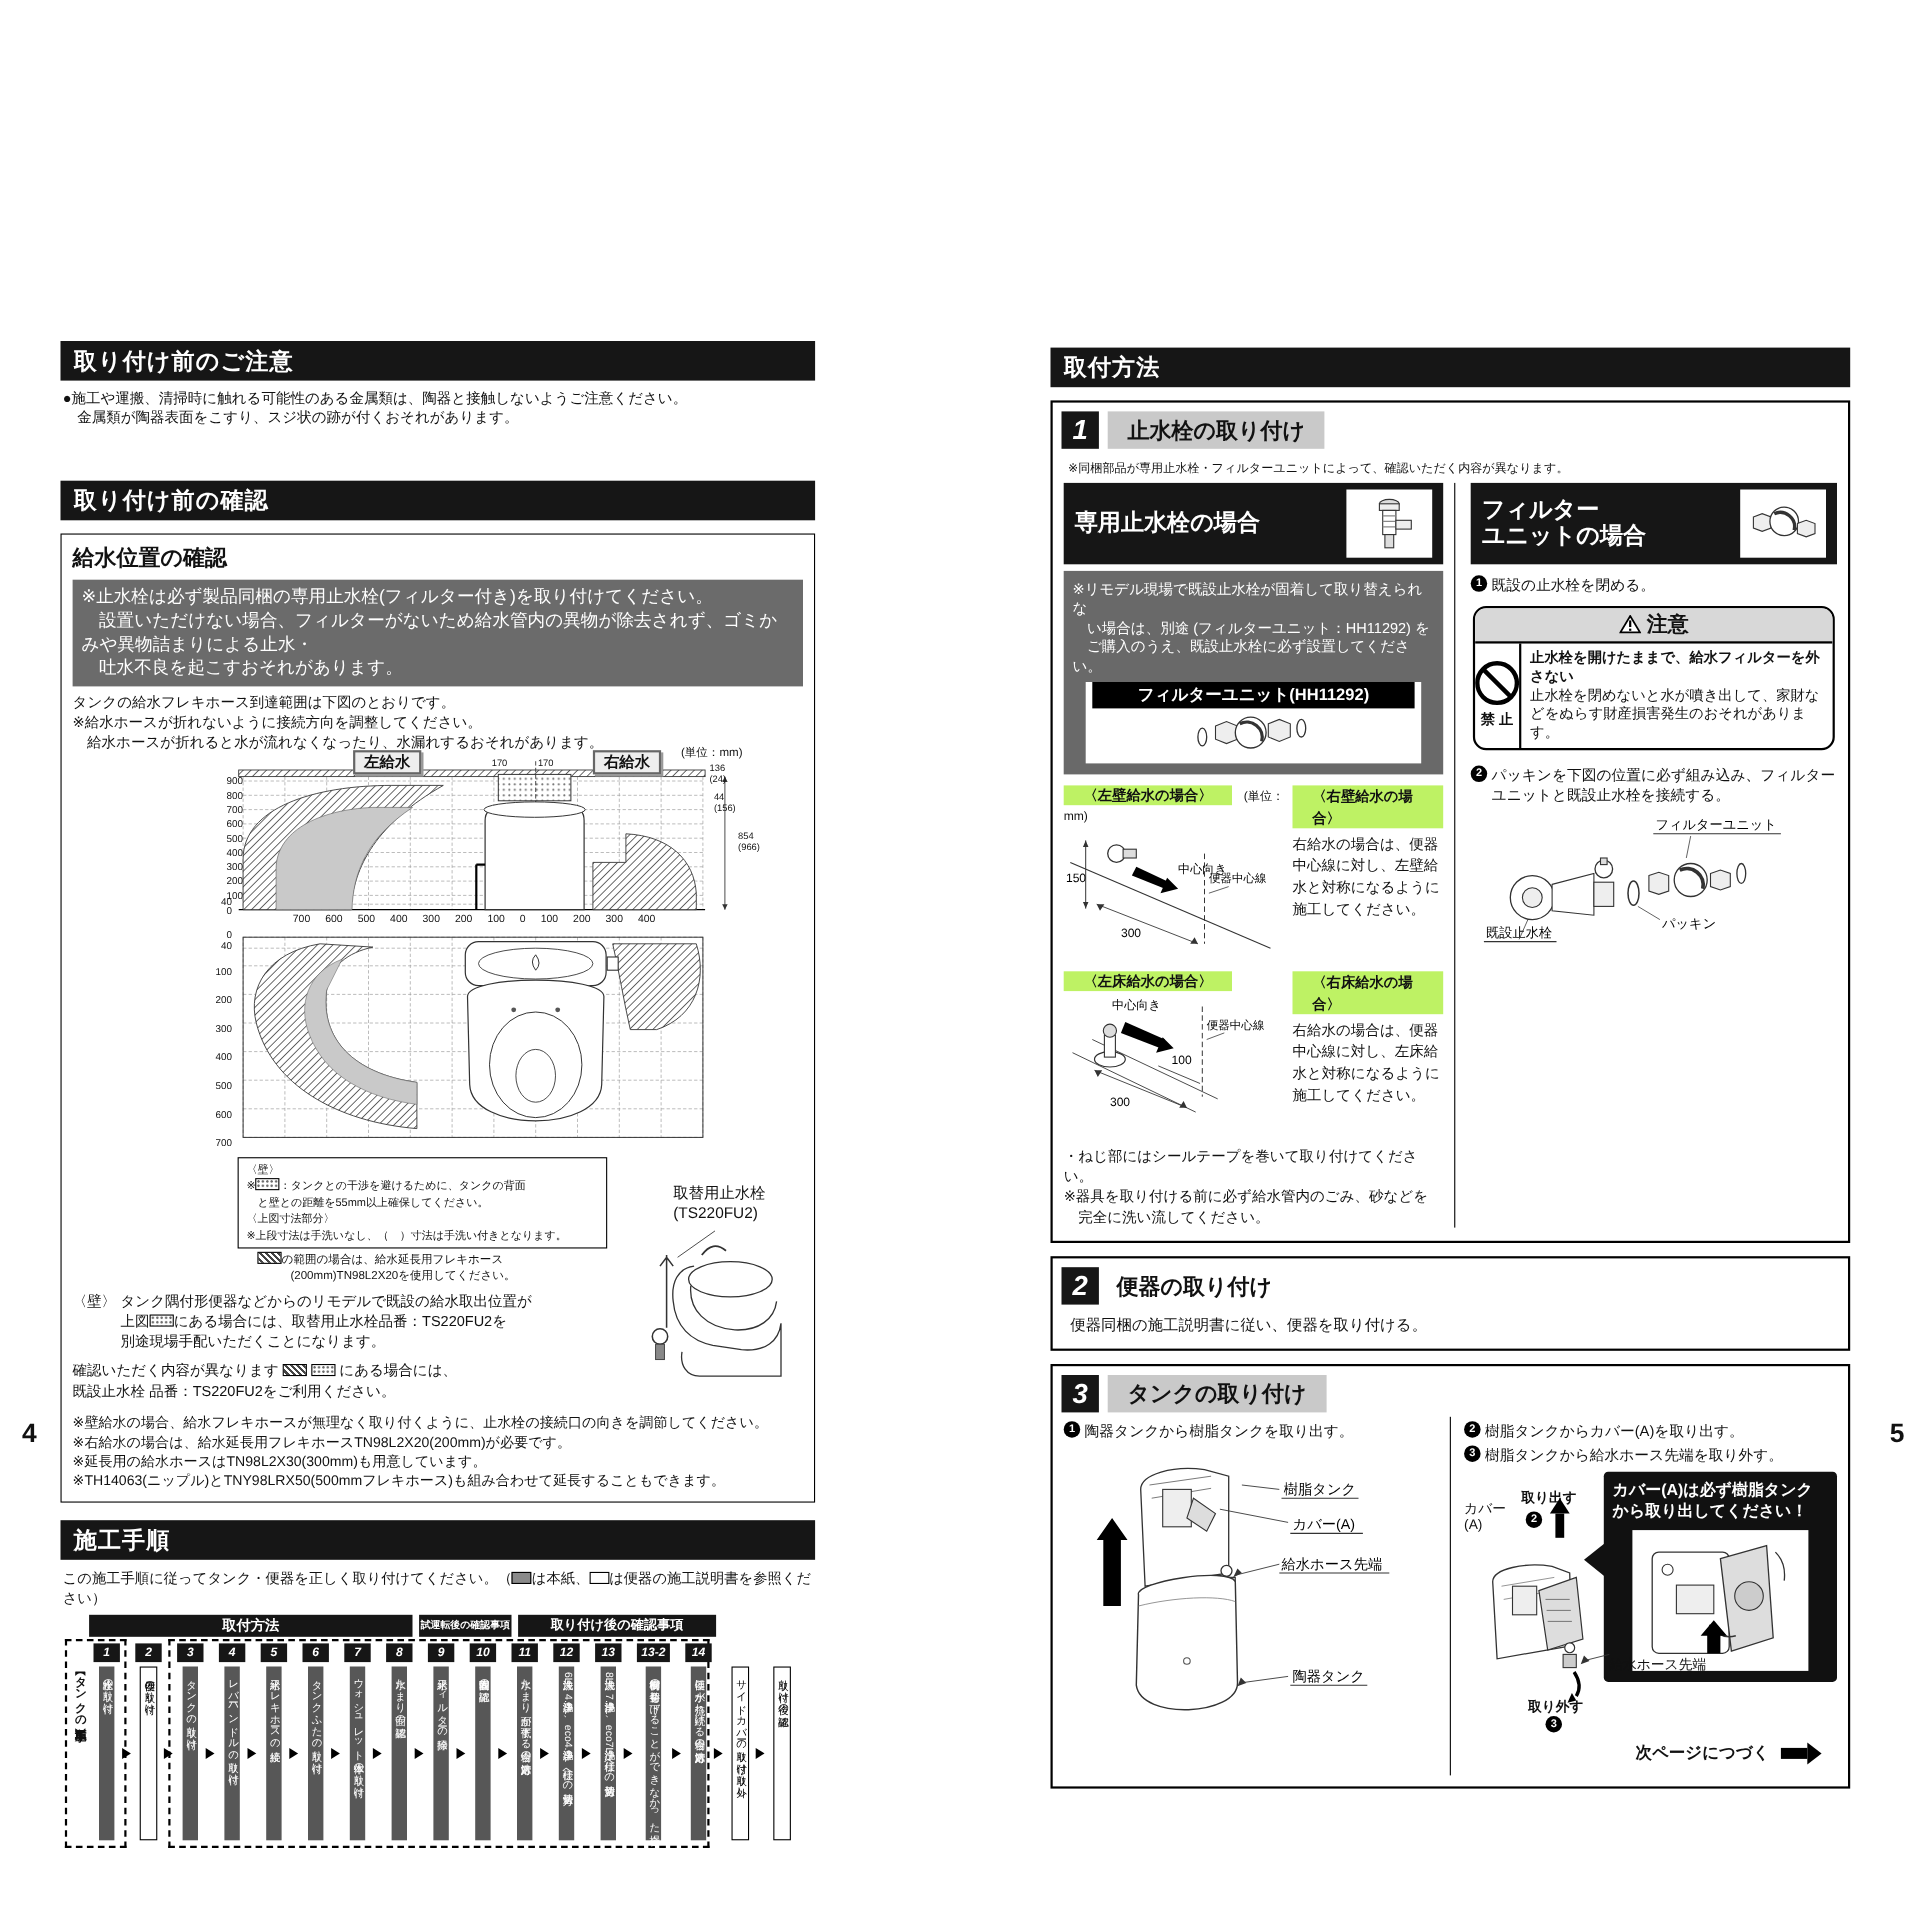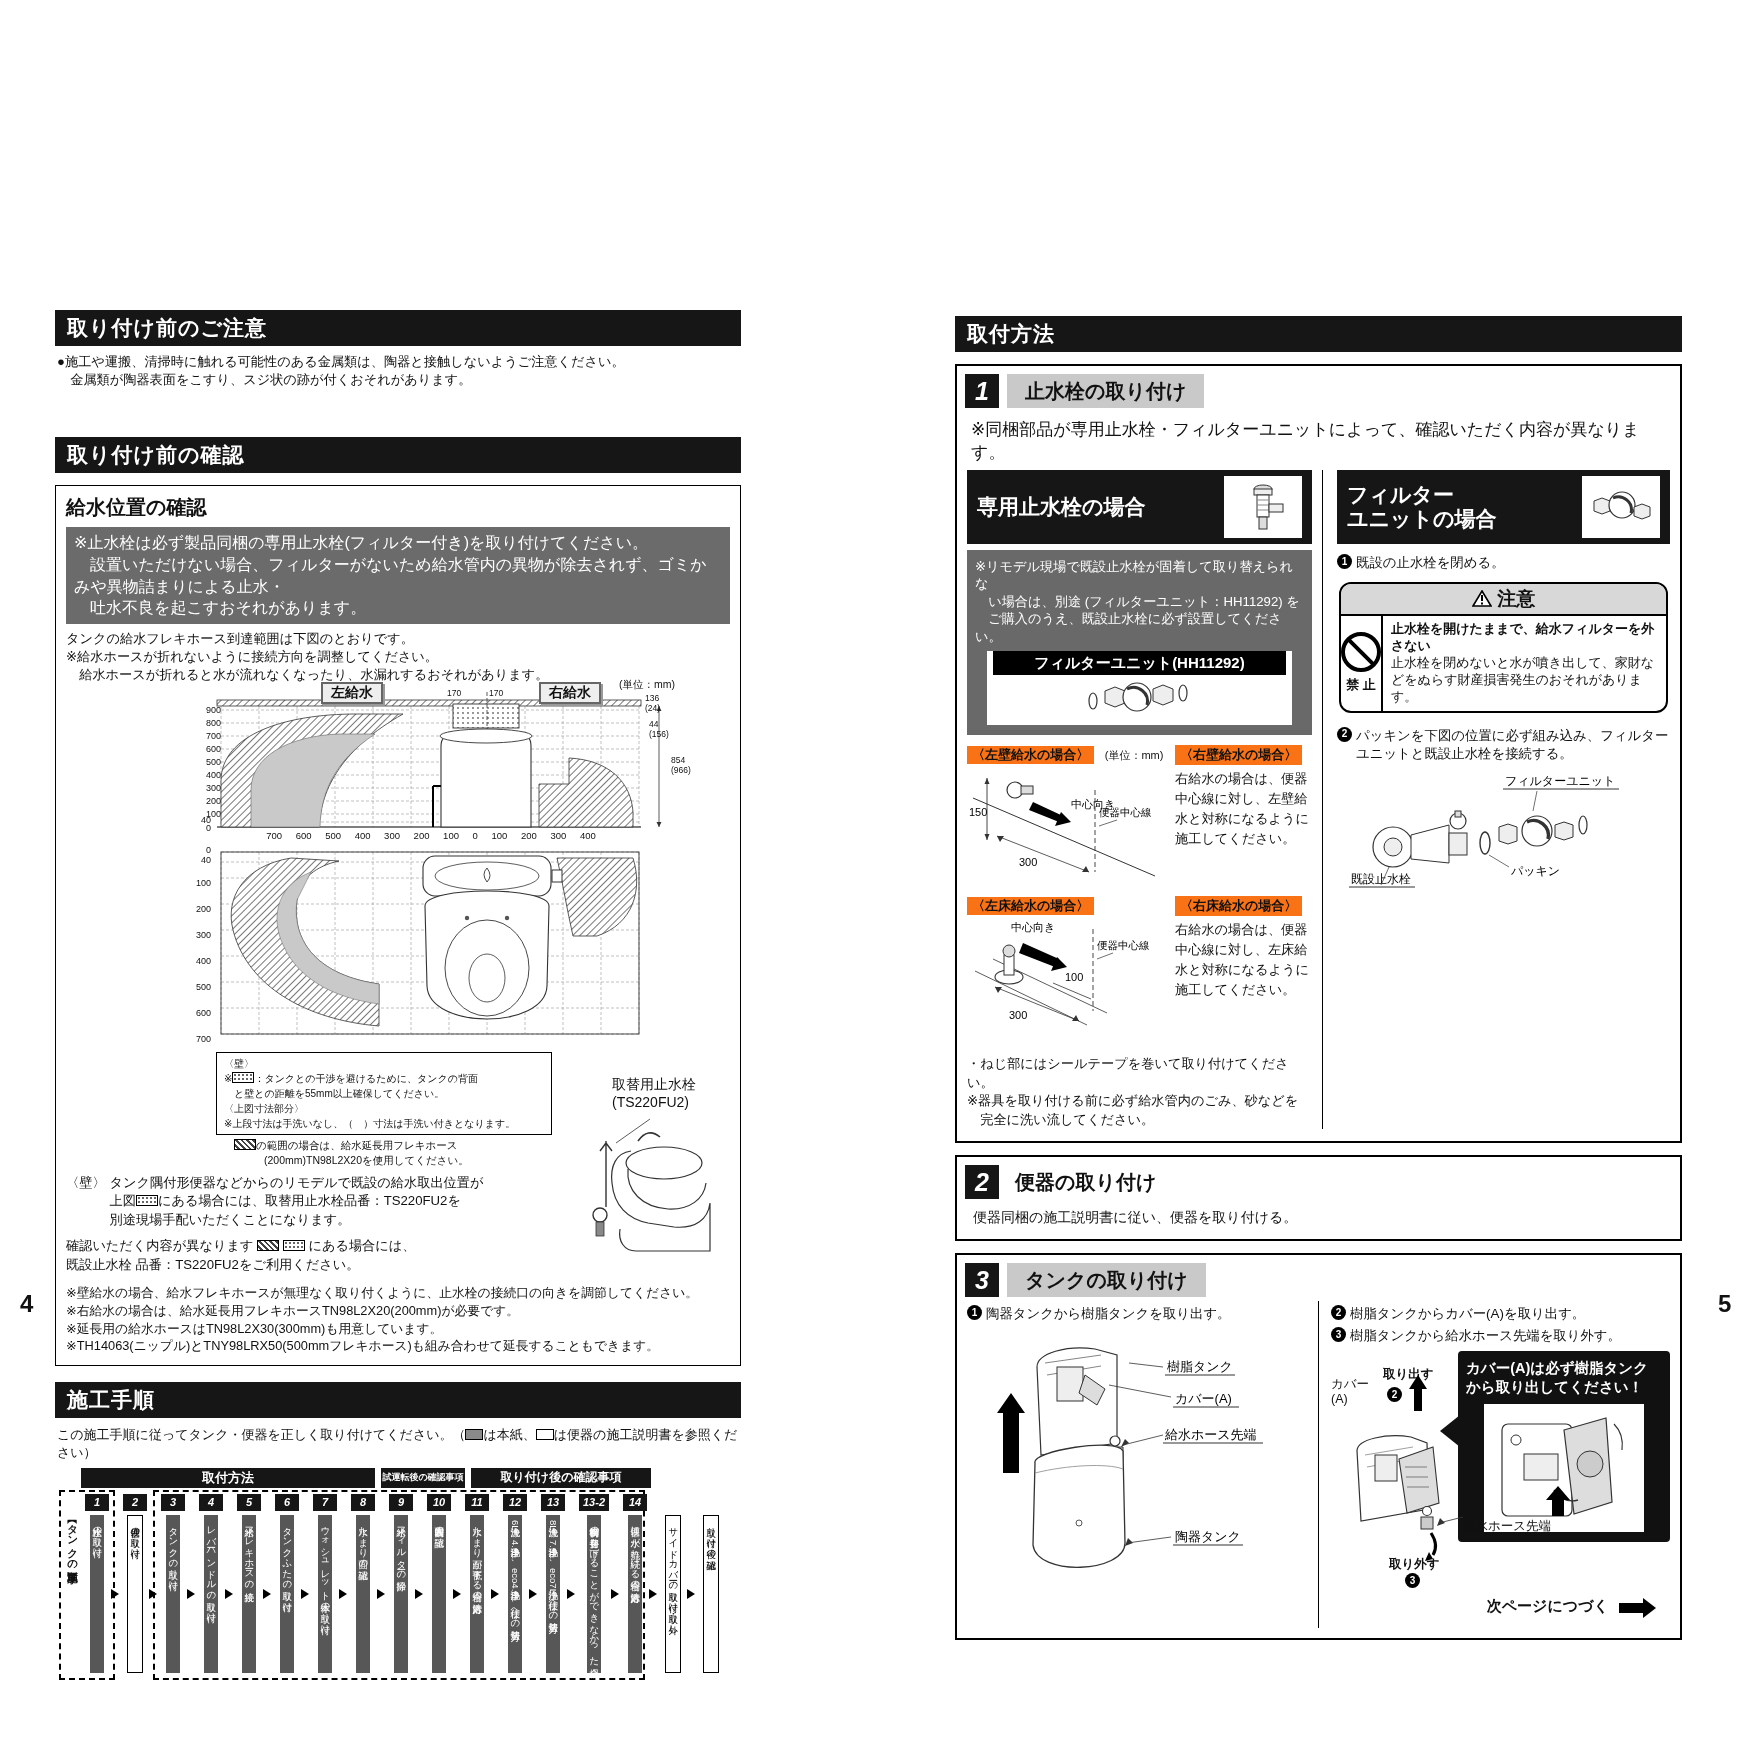--- a/index.html
+++ b/index.html
@@ -45,31 +45,31 @@
   .bracketcol span { writing-mode:vertical-rl; font-size:10.5px; font-weight:bold; }
   .dashbox { position:absolute; border:2px dashed #000; pointer-events:none; }
 
   
   #p5 { left:955px; top:268px; width:727px; }
   .secbox { border:2px solid #000; margin-top:12px; background:#fff; }
   .sechead { display:flex; align-items:stretch; margin:8px 0 0 8px; }
   .secnum { width:34px; height:34px; background:#161616; color:#fff; font-size:25px; font-weight:bold; font-style:italic; display:flex; align-items:center; justify-content:center; }
   .sectitle { margin-left:8px; background:#c9c9c9; font-size:20px; font-weight:bold; padding:2px 18px; display:flex; align-items:center; }
   .sectitle.plain { background:none; padding-left:8px; }
-  .s1note { margin:10px 14px 4px; font-size:17px; }
+  .s1note { margin:10px 14px 4px; font-size:11px; }
   .cols { display:flex; margin:6px 10px 12px; }
   .lcol { width:356px; padding-right:10px; border-right:1.5px solid #000; }
   .rcol { flex:1; padding-left:14px; }
   .blackhdr { background:#161616; color:#fff; display:flex; justify-content:space-between; align-items:center; padding:6px 10px; min-height:66px; }
   .blackhdr .t { font-size:21px; font-weight:bold; line-height:1.15; white-space:pre-line; }
   .iconbox { width:78px; height:62px; background:#fff; display:flex; align-items:center; justify-content:center; }
   .darkbox { background:#696969; color:#fff; font-size:13.2px; line-height:1.32; padding:8px 8px 10px; margin-top:6px; }
   .whitebox { background:#fff; color:#000; margin:6px 12px 0; padding:0 6px 2px; text-align:center; }
   .blacklabel { background:#000; color:#fff; font-weight:bold; font-size:15px; padding:2px 4px; margin-top:4px; }
-  .graylabel { display:inline-block; background:#f97316; font-size:13px; font-weight:bold; padding:0 5px; }
+  .graylabel { display:inline-block; background:#bef264; font-size:13px; font-weight:bold; padding:0 18px; }
   .unit-sm { font-size:11px; margin-left:6px; }
   .subrow { display:flex; margin-top:10px; }
   .subL { width:208px; }
   .subR { flex:1; font-size:13.2px; line-height:1.5; }
   .subR p { margin-top:4px; }
   .lnotes { font-size:13.2px; line-height:1.4; margin-top:24px; }
   .numcirc { display:inline-flex; width:15px; height:15px; border-radius:50%; background:#000; color:#fff; font-size:10px; font-weight:bold; align-items:center; justify-content:center; flex:none; margin-right:4px; vertical-align:-2px; }
   .stepline { display:flex; align-items:flex-start; font-size:13.4px; line-height:1.35; margin-top:10px; }
   .caution { border:2.5px solid #000; border-radius:12px; overflow:hidden; margin:10px 2px 0; }
   .cauthdr { background:#d8d8d8; border-bottom:2px solid #000; text-align:center; font-size:19px; font-weight:bold; padding:2px; }

